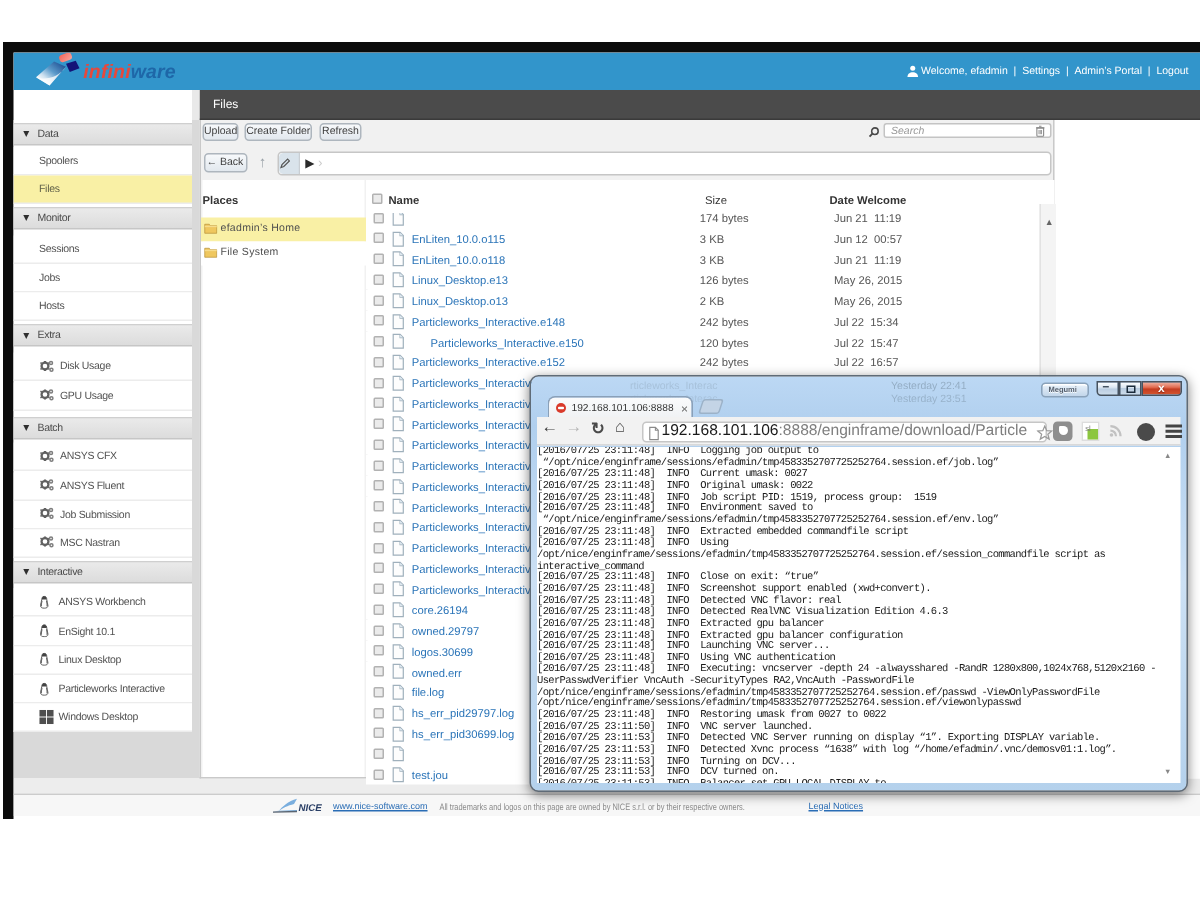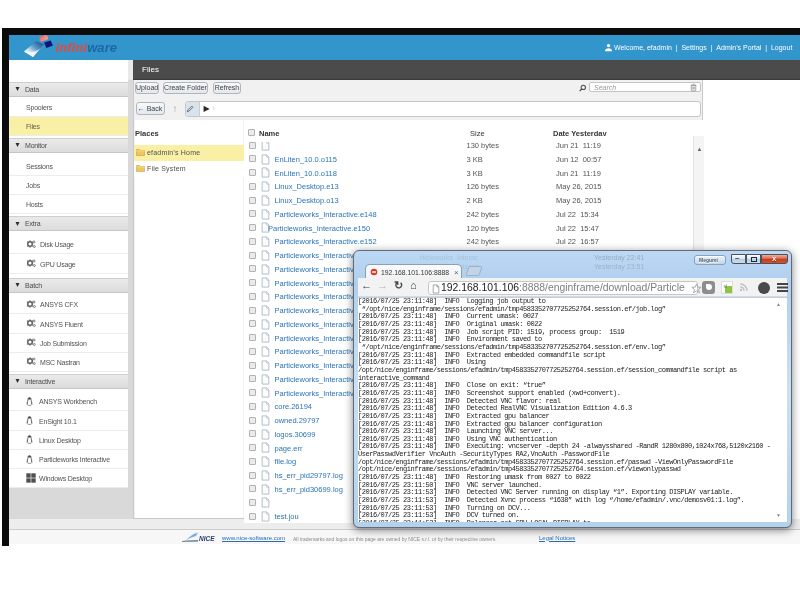--- a/index.html
+++ b/index.html
@@ -254,33 +254,33 @@
           </svg>
         </span>
       <span class="abs" style="left:13px;top:4px;font-size:7px;letter-spacing:0.2px;color:#4f4f4f">File System</span>
     </div>
 
     <div id="tablebg" class="abs"></div>
     <div id="thead" class="abs">
       <span class="cb" style="left:4px;top:9px"></span>
       <span class="abs" style="left:15px;top:8.5px;font-size:7.5px;font-weight:bold;color:#333">Name</span>
       <span class="abs" style="left:226px;top:8.5px;font-size:7.5px;font-weight:normal;color:#333">Size</span>
-      <span class="abs" style="left:309px;top:8.5px;font-size:7.5px;font-weight:bold;color:#333">Date Yesterday</span>
+      <span class="abs" style="left:309px;top:8.5px;font-size:7.5px;font-weight:bold;color:#333">Date Welcome</span>
     </div>
 <div class="abs trow" style="top:58.0px">
         <span class="cb" style="left:4.5px;top:3.5px"></span>
         <span class="abs" style="left:16.5px;top:1.8px">
           <svg width="9" height="11" viewBox="0 0 14 18">
             <path d="M1.5 1.5 h7.5 l3.5 3.5 v11.5 h-11 Z" fill="#fdfdfd" stroke="#9fb0bc" stroke-width="1.3"></path>
             <path d="M9 1.5 v3.5 h3.5" fill="none" stroke="#9fb0bc" stroke-width="1.3"></path>
             <path d="M9 1.8 l3.2 3.2 h-3.2 Z" fill="#dde8f0"></path>
           </svg>
         </span>
         <span class="abs lnk" style="left:30.5px;top:20px">EnLiten_10.0.e118</span>
-        <span class="abs szc" style="left:222.5px;top:3.2px">130 bytes</span>
+        <span class="abs szc" style="left:222.5px;top:3.2px">174 bytes</span>
         <span class="abs szc" style="left:312px;top:3.2px">Jun 21&nbsp;&nbsp;11:19</span>
       </div>
 <div class="abs trow" style="top:71.8px">
         <span class="cb" style="left:4.5px;top:3.5px"></span>
         <span class="abs" style="left:16.5px;top:1.8px">
           <svg width="9" height="11" viewBox="0 0 14 18">
             <path d="M1.5 1.5 h7.5 l3.5 3.5 v11.5 h-11 Z" fill="#fdfdfd" stroke="#9fb0bc" stroke-width="1.3"></path>
             <path d="M9 1.5 v3.5 h3.5" fill="none" stroke="#9fb0bc" stroke-width="1.3"></path>
             <path d="M9 1.8 l3.2 3.2 h-3.2 Z" fill="#dde8f0"></path>
           </svg>
@@ -343,21 +343,21 @@
       </div>
 <div class="abs trow" style="top:140.5px">
         <span class="cb" style="left:4.5px;top:3.5px"></span>
         <span class="abs" style="left:16.5px;top:1.8px">
           <svg width="9" height="11" viewBox="0 0 14 18">
             <path d="M1.5 1.5 h7.5 l3.5 3.5 v11.5 h-11 Z" fill="#fdfdfd" stroke="#9fb0bc" stroke-width="1.3"></path>
             <path d="M9 1.5 v3.5 h3.5" fill="none" stroke="#9fb0bc" stroke-width="1.3"></path>
             <path d="M9 1.8 l3.2 3.2 h-3.2 Z" fill="#dde8f0"></path>
           </svg>
         </span>
-        <span class="abs lnk" style="left:24px;top:3.2px">Particleworks_Interactive.e150</span>
+        <span class="abs lnk" style="left:43px;top:3.2px">Particleworks_Interactive.e150</span>
         <span class="abs szc" style="left:222.5px;top:3.2px">120 bytes</span>
         <span class="abs szc" style="left:312px;top:3.2px">Jul 22&nbsp;&nbsp;15:47</span>
       </div>
 <div class="abs trow" style="top:154.2px">
         <span class="cb" style="left:4.5px;top:3.5px"></span>
         <span class="abs" style="left:16.5px;top:1.8px">
           <svg width="9" height="11" viewBox="0 0 14 18">
             <path d="M1.5 1.5 h7.5 l3.5 3.5 v11.5 h-11 Z" fill="#fdfdfd" stroke="#9fb0bc" stroke-width="1.3"></path>
             <path d="M9 1.5 v3.5 h3.5" fill="none" stroke="#9fb0bc" stroke-width="1.3"></path>
             <path d="M9 1.8 l3.2 3.2 h-3.2 Z" fill="#dde8f0"></path>
@@ -525,21 +525,21 @@
       </div>
 <div class="abs trow" style="top:360.5px">
         <span class="cb" style="left:4.5px;top:3.5px"></span>
         <span class="abs" style="left:16.5px;top:1.8px">
           <svg width="9" height="11" viewBox="0 0 14 18">
             <path d="M1.5 1.5 h7.5 l3.5 3.5 v11.5 h-11 Z" fill="#fdfdfd" stroke="#9fb0bc" stroke-width="1.3"></path>
             <path d="M9 1.5 v3.5 h3.5" fill="none" stroke="#9fb0bc" stroke-width="1.3"></path>
             <path d="M9 1.8 l3.2 3.2 h-3.2 Z" fill="#dde8f0"></path>
           </svg>
         </span>
-        <span class="abs lnk" style="left:30.5px;top:3.2px">page.err</span>
+        <span class="abs lnk" style="left:30.5px;top:3.2px">owned.err</span>
       </div>
 <div class="abs trow" style="top:374.2px">
         <span class="cb" style="left:4.5px;top:3.5px"></span>
         <span class="abs" style="left:16.5px;top:1.8px">
           <svg width="9" height="11" viewBox="0 0 14 18">
             <path d="M1.5 1.5 h7.5 l3.5 3.5 v11.5 h-11 Z" fill="#fdfdfd" stroke="#9fb0bc" stroke-width="1.3"></path>
             <path d="M9 1.5 v3.5 h3.5" fill="none" stroke="#9fb0bc" stroke-width="1.3"></path>
             <path d="M9 1.8 l3.2 3.2 h-3.2 Z" fill="#dde8f0"></path>
           </svg>
         </span>

